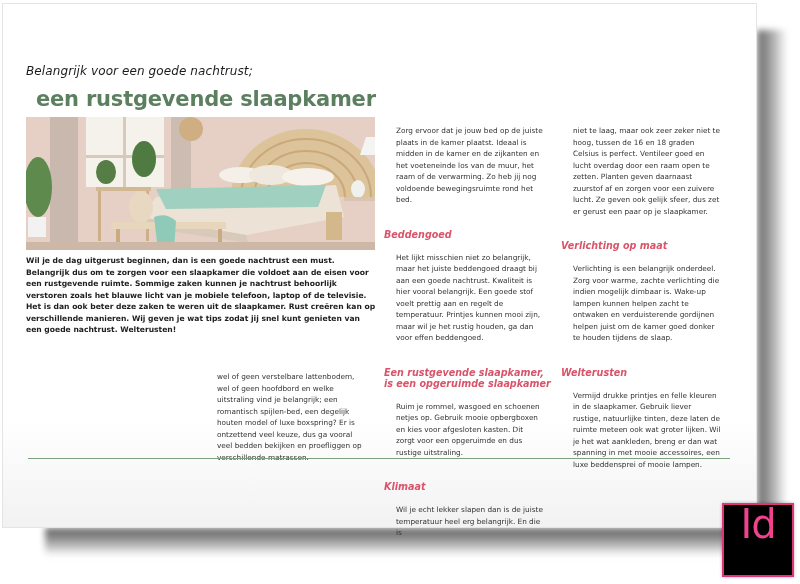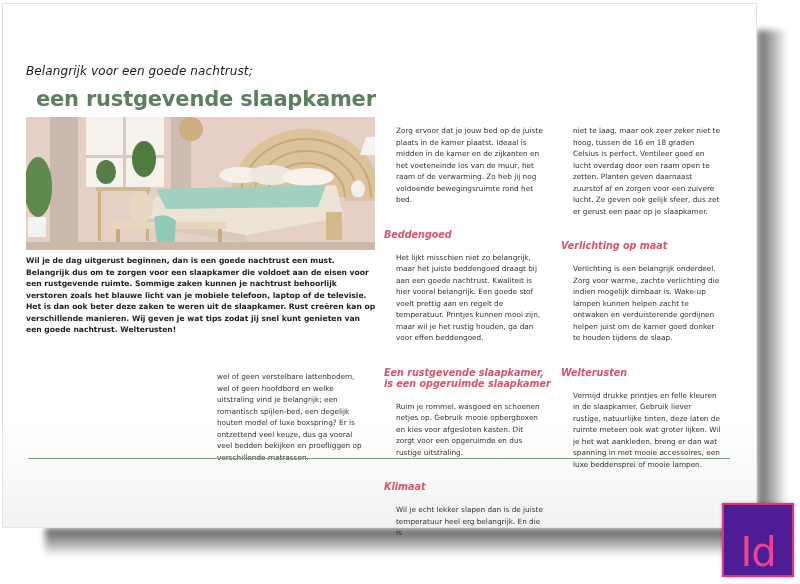--- a/index.html
+++ b/index.html
@@ -62,22 +62,22 @@
   .c1 { left: 26px; top: 357px; width: 172px; }
   .c2 { left: 205px; top: 359px; width: 172px; }
   .c3 { left: 384px; top: 113px; width: 172px; }
   .c4 { left: 561px; top: 113px; width: 172px; }
   .rule {
     position: absolute; left: 28px; top: 458px; width: 702px; height: 1px;
     background: #7da07f;
   }
   .id-icon {
     position: absolute; left: 722px; top: 503px; width: 72px; height: 74px;
-    background: #4c1d95; border: 2px solid #e2337b; box-sizing: border-box;
-    display: flex; align-items: flex-end; justify-content: center;
+    background: #000000; border: 2px solid #e2337b; box-sizing: border-box;
+    display: flex; align-items: flex-start; justify-content: center;
     box-shadow: 0 0 3px rgba(0,0,0,0.3);
   }
   .id-icon span {
     font-family: "DejaVu Sans", sans-serif; font-size: 40px; color: #f0428e;
     letter-spacing: -1px; margin-top: -4px;
   }
 </style>
 </head>
 <body>
 

